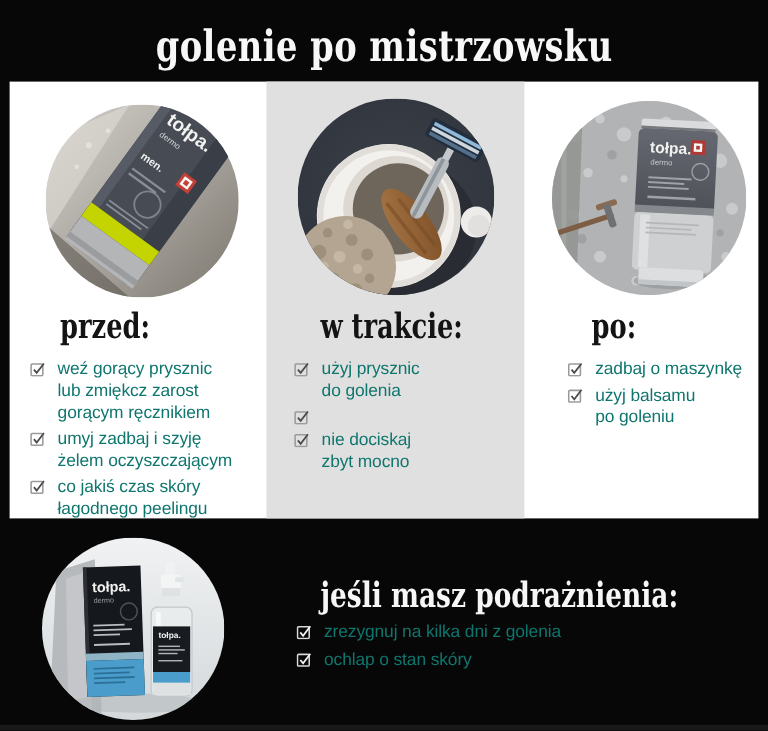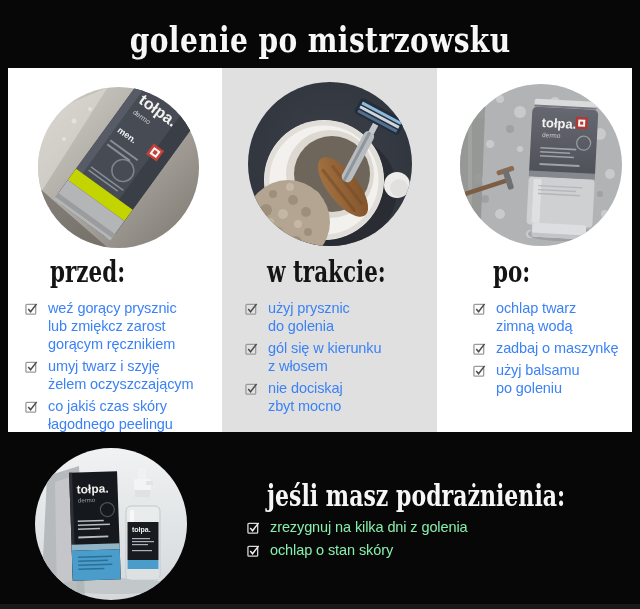--- a/index.html
+++ b/index.html
@@ -34,31 +34,31 @@
 
   
   .list { position:absolute; display:flex; flex-direction:column; gap:4px; }
   .list-before { left:17px;  top:231px; width:190px; }
   .list-during { left:237px; top:231px; width:180px; }
   .list-after  { left:465px; top:231px; width:155px; }
   .item { display:flex; align-items:flex-start; gap:10px; }
   .cb { flex:0 0 auto; width:13px; height:13px; margin-top:2px; }
   .cb rect { stroke:#9a9a9a; }
   .cb path { stroke:#4a4a4a; }
-  .item-text { font-size:14.5px; line-height:18px; color:#3b82f6;
+  .item-text { font-size:14.5px; line-height:18px; color:#0f766e;
                letter-spacing:-0.1px; white-space:pre-line; }
 
   
   .footer { position:absolute; left:0; top:432px; width:640px; height:177px; }
   .footer-heading { position:absolute; left:267px; top:50px; font-family:"DejaVu Serif", serif;
                     font-weight:bold; font-size:29px; line-height:1; color:#f6f6f6;
                     white-space:nowrap; transform:scaleX(.76); transform-origin:left top; }
   .footer-list { position:absolute; left:247px; top:86px; width:350px;
                  display:flex; flex-direction:column; gap:5px; }
-  .footer-list .item-text { color:#86efac; }
+  .footer-list .item-text { color:#0f766e; }
   .footer-list .cb rect { stroke:#d8d8d8; }
   .footer-list .cb path { stroke:#f2f2f2; }
   .bottom-edge { position:absolute; left:0; bottom:0; width:640px; height:5px; background:#191919; }
 </style>
 </head>
 <body>
 
 <div class="page">
 
   <div class="header">
@@ -254,21 +254,21 @@
             </svg></span>
         <span class="item-text">weź gorący prysznic
 lub zmiękcz zarost
 gorącym ręcznikiem</span>
       </div>
       <div class="item">
         <span class="cb"><svg viewBox="0 0 14 14" width="13" height="13">
               <rect x="1" y="2.5" width="10.5" height="10.5" rx="1" fill="none" stroke-width="1.4"></rect>
               <path d="M3.5 7.5 L6 10.5 L12.5 2" fill="none" stroke-width="1.6"></path>
             </svg></span>
-        <span class="item-text">umyj twarz i szyję
+        <span class="item-text">umyj zadbaj i szyję
 żelem oczyszczającym</span>
       </div>
       <div class="item">
         <span class="cb"><svg viewBox="0 0 14 14" width="13" height="13">
               <rect x="1" y="2.5" width="10.5" height="10.5" rx="1" fill="none" stroke-width="1.4"></rect>
               <path d="M3.5 7.5 L6 10.5 L12.5 2" fill="none" stroke-width="1.6"></path>
             </svg></span>
         <span class="item-text">co jakiś czas skóry
 łagodnego peelingu</span>
       </div>
@@ -281,42 +281,32 @@
               <path d="M3.5 7.5 L6 10.5 L12.5 2" fill="none" stroke-width="1.6"></path>
             </svg></span>
         <span class="item-text">użyj prysznic
 do golenia</span>
       </div>
       <div class="item">
         <span class="cb"><svg viewBox="0 0 14 14" width="13" height="13">
               <rect x="1" y="2.5" width="10.5" height="10.5" rx="1" fill="none" stroke-width="1.4"></rect>
               <path d="M3.5 7.5 L6 10.5 L12.5 2" fill="none" stroke-width="1.6"></path>
             </svg></span>
-        <span class="item-text">gól się w kierunku
-z włosem</span>
       </div>
       <div class="item">
         <span class="cb"><svg viewBox="0 0 14 14" width="13" height="13">
               <rect x="1" y="2.5" width="10.5" height="10.5" rx="1" fill="none" stroke-width="1.4"></rect>
               <path d="M3.5 7.5 L6 10.5 L12.5 2" fill="none" stroke-width="1.6"></path>
             </svg></span>
         <span class="item-text">nie dociskaj
 zbyt mocno</span>
       </div>
     </div>
 
     <div class="list list-after">
-      <div class="item">
-        <span class="cb"><svg viewBox="0 0 14 14" width="13" height="13">
-              <rect x="1" y="2.5" width="10.5" height="10.5" rx="1" fill="none" stroke-width="1.4"></rect>
-              <path d="M3.5 7.5 L6 10.5 L12.5 2" fill="none" stroke-width="1.6"></path>
-            </svg></span>
-        <span class="item-text">ochlap twarz
-zimną wodą</span>
-      </div>
       <div class="item">
         <span class="cb"><svg viewBox="0 0 14 14" width="13" height="13">
               <rect x="1" y="2.5" width="10.5" height="10.5" rx="1" fill="none" stroke-width="1.4"></rect>
               <path d="M3.5 7.5 L6 10.5 L12.5 2" fill="none" stroke-width="1.6"></path>
             </svg></span>
         <span class="item-text">zadbaj o maszynkę</span>
       </div>
       <div class="item">
         <span class="cb"><svg viewBox="0 0 14 14" width="13" height="13">
               <rect x="1" y="2.5" width="10.5" height="10.5" rx="1" fill="none" stroke-width="1.4"></rect>

